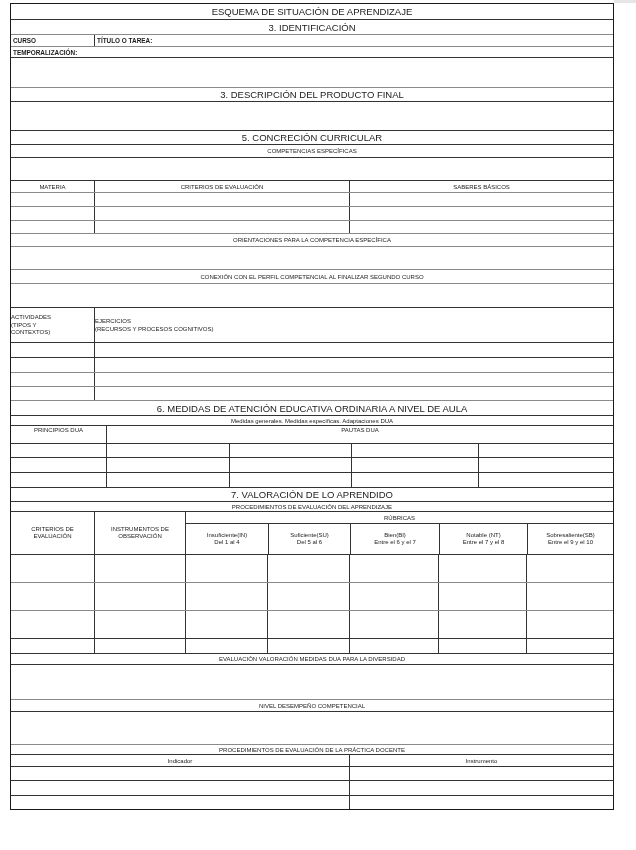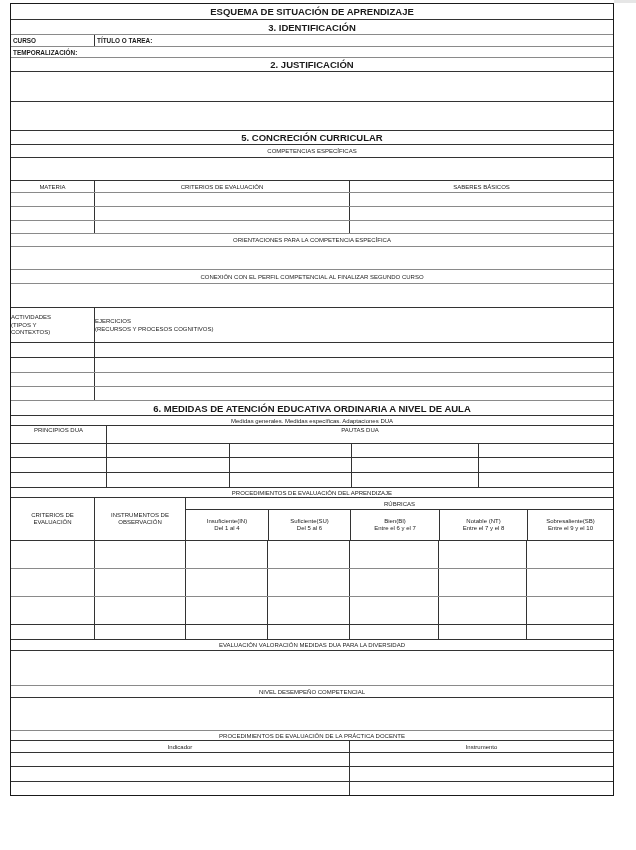--- a/index.html
+++ b/index.html
@@ -7,21 +7,21 @@
          font-family:"Liberation Sans", "DejaVu Sans", sans-serif; color:#1a1a1a; }
   .topstrip { position:absolute; left:614px; top:0; width:22px; height:3px; background:#e6e6e6; }
   .sheet { position:absolute; left:10px; top:3px; width:604px; border:1px solid #1a1a1a; box-sizing:border-box; }
   .row { display:flex; width:100%; box-sizing:border-box; border-top:1px solid #333; }
   .row:first-child { border-top:none; }
   .row.gray { border-top:1px solid #8a8a8a; }
   .cell { box-sizing:border-box; border-left:1px solid #333; display:flex; align-items:center;
           justify-content:center; text-align:center; overflow:hidden; }
   .cell:first-child { border-left:none; }
   .full { flex:1; }
-  .h1 { font-weight:bold; font-size:9.5px; letter-spacing:0; }
+  .h1 { font-weight:normal; font-size:9.5px; letter-spacing:0; }
   .sm { font-size:6px; text-transform:none; color:#222; }
   .lbl { font-weight:bold; font-size:6.4px; justify-content:flex-start; padding-left:2px; }
   .tiny { font-size:6px; line-height:7.5px; color:#222; }
   .top { align-items:flex-start; padding-top:1px; }
 </style>
 </head>
 <body>
 
 <div class="topstrip"></div>
 
@@ -35,27 +35,27 @@
     <div class="cell full h1">3. IDENTIFICACIÓN</div>
   </div>
   <div class="row gray" style="height:12px">
     <div class="cell lbl" style="width:83px">CURSO</div>
     <div class="cell lbl full">TÍTULO O TAREA:</div>
   </div>
   <div class="row gray" style="height:11px">
     <div class="cell lbl full">TEMPORALIZACIÓN:</div>
   </div>
 
-  <div class="row gray" style="height:14px">
-    <div class="cell full h1">2. JUSTIFICACIÓN</div>
-  </div>
   <div class="row" style="height:30px">
     <div class="cell full"></div>
   </div>
 
+  <div class="row gray" style="height:14px">
+    <div class="cell full h1">3. DESCRIPCIÓN DEL PRODUCTO FINAL</div>
+  </div>
   <div class="row" style="height:29px">
     <div class="cell full"></div>
   </div>
 
   <div class="row" style="height:14px">
     <div class="cell full h1">5. CONCRECIÓN CURRICULAR</div>
   </div>
   <div class="row" style="height:13px">
     <div class="cell full sm">COMPETENCIAS ESPECÍFICAS</div>
   </div>
@@ -148,20 +148,23 @@
     <div class="cell full"></div>
   </div>
   <div class="row" style="height:15px">
     <div class="cell" style="width:95px"></div>
     <div class="cell" style="width:123px"></div>
     <div class="cell" style="width:122px"></div>
     <div class="cell" style="width:127px"></div>
     <div class="cell full"></div>
   </div>
 
+  <div class="row" style="height:14px">
+    <div class="cell full h1">7. VALORACIÓN DE LO APRENDIDO</div>
+  </div>
   <div class="row" style="height:10px">
     <div class="cell full sm">PROCEDIMIENTOS DE EVALUACIÓN DEL APRENDIZAJE</div>
   </div>
   <div class="row" style="height:43px">
     <div class="cell tiny" style="width:83px;flex-direction:column">
       <span>CRITERIOS DE</span>
       <span>EVALUACIÓN</span>
     </div>
     <div class="cell tiny" style="width:91px;flex-direction:column">
       <span>INSTRUMENTOS DE</span>

